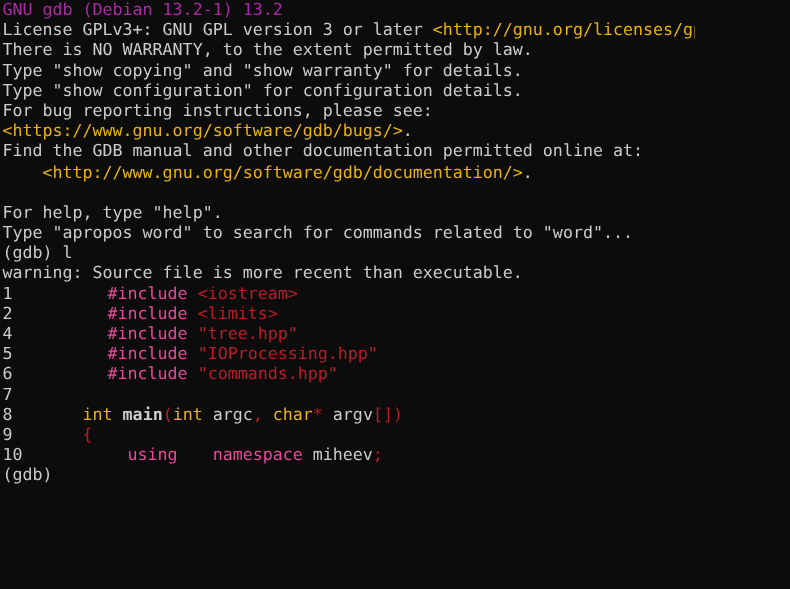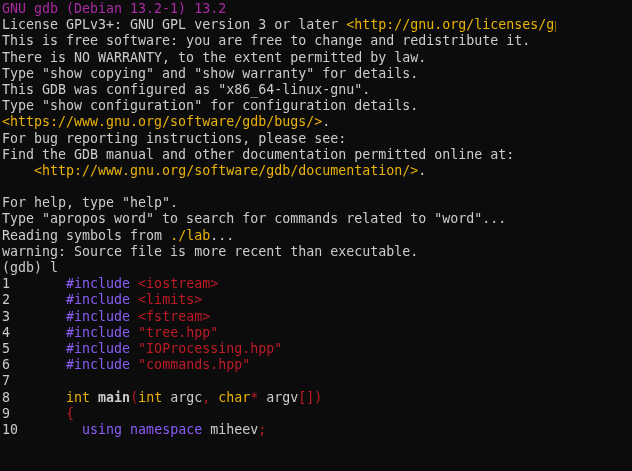--- a/index.html
+++ b/index.html
@@ -19,48 +19,45 @@
     line-height: 16.2px;
     cursor: text;
   }
   .line {
     height: 16.2px;
     white-space: pre;
   }
   .fg      { color: #cccccc; }
   .magenta { color: #a92ba3; }
   .green   { color: #eab308; }
-  .blue    { color: #8b5cf6; }
+  .blue    { color: #ec4899; margin-left: 20px; }
   .red     { color: #bf1b26; }
   .b       { font-weight: bold; }
 </style>
 </head>
 <body>
 
 <div id="terminal">
     <div class="line"><span class="magenta">GNU gdb (Debian 13.2-1) 13.2</span></div>
     <div class="line"><span class="fg">License GPLv3+: GNU GPL version 3 or later </span><span class="green">&lt;http://gnu.org/licenses/gpl.html&gt;</span></div>
-    <div class="line"><span class="fg">This is free software: you are free to change and redistribute it.</span></div>
     <div class="line"><span class="fg">There is NO WARRANTY, to the extent permitted by law.</span></div>
     <div class="line"><span class="fg">Type "show copying" and "show warranty" for details.</span></div>
-    <div class="line"><span class="fg">This GDB was configured as "x86_64-linux-gnu".</span></div>
     <div class="line"><span class="fg">Type "show configuration" for configuration details.</span></div>
+    <div class="line"><span class="fg">For bug reporting instructions, please see:</span></div>
     <div class="line"><span class="green">&lt;https://www.gnu.org/software/gdb/bugs/&gt;</span><span class="fg">.</span></div>
-    <div class="line"><span class="fg">For bug reporting instructions, please see:</span></div>
     <div class="line"><span class="fg">Find the GDB manual and other documentation permitted online at:</span></div>
     <div class="line"><span class="fg">    </span><span class="green">&lt;http://www.gnu.org/software/gdb/documentation/&gt;</span><span class="fg">.</span></div>
     <div class="line">&nbsp;</div>
     <div class="line"><span class="fg">For help, type "help".</span></div>
     <div class="line"><span class="fg">Type "apropos word" to search for commands related to "word"...</span></div>
-    <div class="line"><span class="fg">Reading symbols from </span><span class="green">./lab</span><span class="fg">...</span></div>
+    <div class="line"><span class="fg">(gdb) l</span></div>
     <div class="line"><span class="fg">warning: Source file is more recent than executable.</span></div>
-    <div class="line"><span class="fg">(gdb) l</span></div>
     <div class="line"><span class="fg">1       </span><span class="blue">#include</span><span class="fg"> </span><span class="red">&lt;iostream&gt;</span></div>
     <div class="line"><span class="fg">2       </span><span class="blue">#include</span><span class="fg"> </span><span class="red">&lt;limits&gt;</span></div>
-    <div class="line"><span class="fg">3       </span><span class="blue">#include</span><span class="fg"> </span><span class="red">&lt;fstream&gt;</span></div>
     <div class="line"><span class="fg">4       </span><span class="blue">#include</span><span class="fg"> </span><span class="red">"tree.hpp"</span></div>
     <div class="line"><span class="fg">5       </span><span class="blue">#include</span><span class="fg"> </span><span class="red">"IOProcessing.hpp"</span></div>
     <div class="line"><span class="fg">6       </span><span class="blue">#include</span><span class="fg"> </span><span class="red">"commands.hpp"</span></div>
     <div class="line"><span class="fg">7</span></div>
     <div class="line"><span class="fg">8       </span><span class="green">int</span><span class="fg"> </span><span class="fg b">main</span><span class="red">(</span><span class="green">int</span><span class="fg"> argc</span><span class="red">,</span><span class="fg"> </span><span class="green">char</span><span class="red">*</span><span class="fg"> argv</span><span class="red">[])</span></div>
     <div class="line"><span class="fg">9       </span><span class="red">{</span></div>
     <div class="line"><span class="fg">10        </span><span class="blue">using</span><span class="fg"> </span><span class="blue">namespace</span><span class="fg"> miheev</span><span class="red">;</span></div>
+    <div class="line"><span class="fg">(gdb) </span></div>
   </div>
 
 </body></html>

